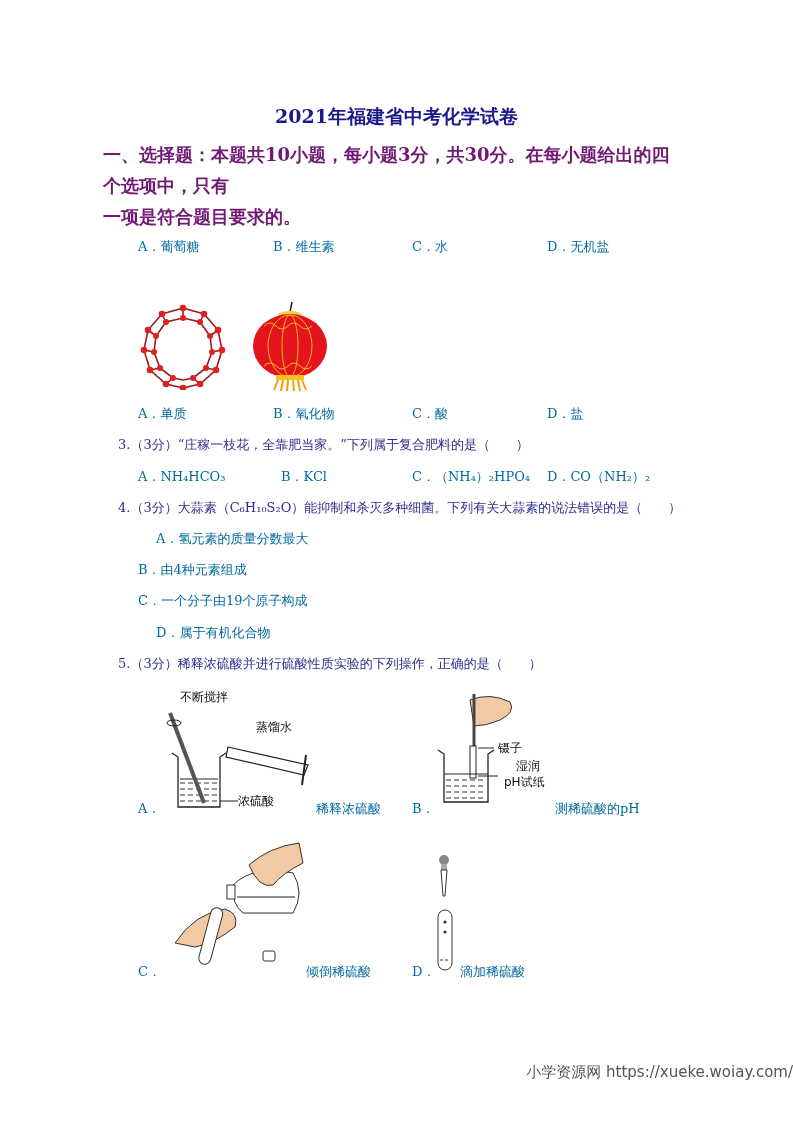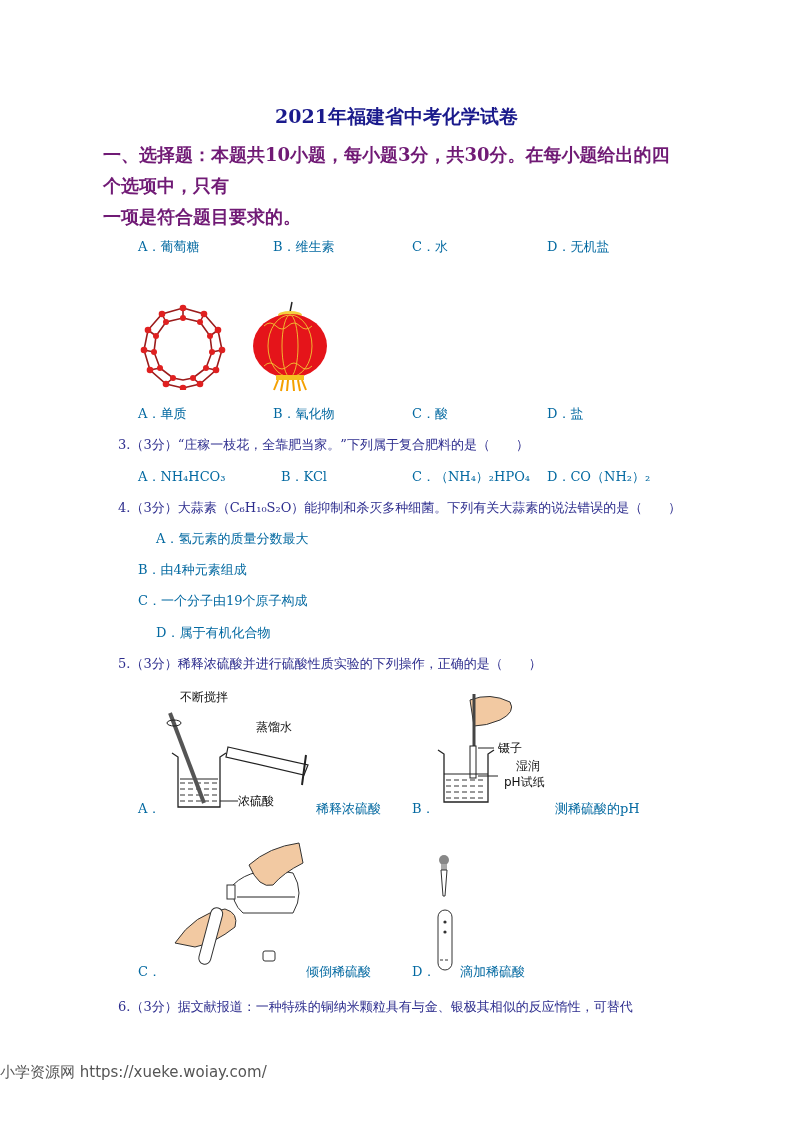--- a/index.html
+++ b/index.html
@@ -7,21 +7,21 @@
          font-family: "DejaVu Serif", "Liberation Serif", serif; color: #2a2a8a; }
   .page { position: absolute; left: 0; top: 0; width: 658px; height: 1122px; }
   .title { position: absolute; top: 104px; left: 0; width: 793px; text-align: center;
            font-size: 19px; font-weight: bold; color: #1a1a8c; }
   .section { position: absolute; left: 103px; width: 570px; font-size: 18px; font-weight: bold;
              color: #701a75; line-height: 31px; }
   .line { position: absolute; left: 118px; font-size: 13px; color: #2e2e8e; white-space: nowrap; }
   .opt { position: absolute; font-size: 13px; color: #0369a1; white-space: nowrap; }
   sub { font-size: 9px; vertical-align: -2px; }
   .fig { position: absolute; }
-  .footer { position: absolute; top: 1063px; left: 0; width: 793px; text-align: left;
+  .footer { position: absolute; top: 1063px; left: 0; width: 793px; text-align: right;
             font-family: "DejaVu Sans", sans-serif; font-size: 15px; color: #555; }
   .lab { font-family: "DejaVu Sans", sans-serif; font-size: 12px; fill: #111; }
 </style>
 </head>
 <body>
 
 <div class="page">
 
   <div class="title">2021年福建省中考化学试卷</div>
 
@@ -178,16 +178,15 @@
     <rect x="11" y="14" width="6" height="6" fill="#aaa"></rect>
     <path d="M11,20 L17,20 L15,46 L13,46 z" fill="#fff" stroke="#333"></path>
     <rect x="8" y="60" width="14" height="60" rx="7" fill="#fff" stroke="#333"></rect>
     <circle cx="15" cy="72" r="1.6" fill="#333"></circle>
       <circle cx="15" cy="82" r="1.6" fill="#333"></circle>
     <line x1="10" y1="110" x2="20" y2="110" stroke="#333" stroke-dasharray="3,2"></line>
   </svg>
   <div class="opt" style="top:963px;left:412px;">D．</div>
   <div class="opt" style="top:963px;left:460px;">滴加稀硫酸</div>
 
-  <div class="line" style="top:998px;">6.（3分）据文献报道：一种特殊的铜纳米颗粒具有与金、银极其相似的反应惰性，可替代</div>
 
   <div class="footer">小学资源网 https://xueke.woiay.com/</div>
 </div>
 
 </body></html>

